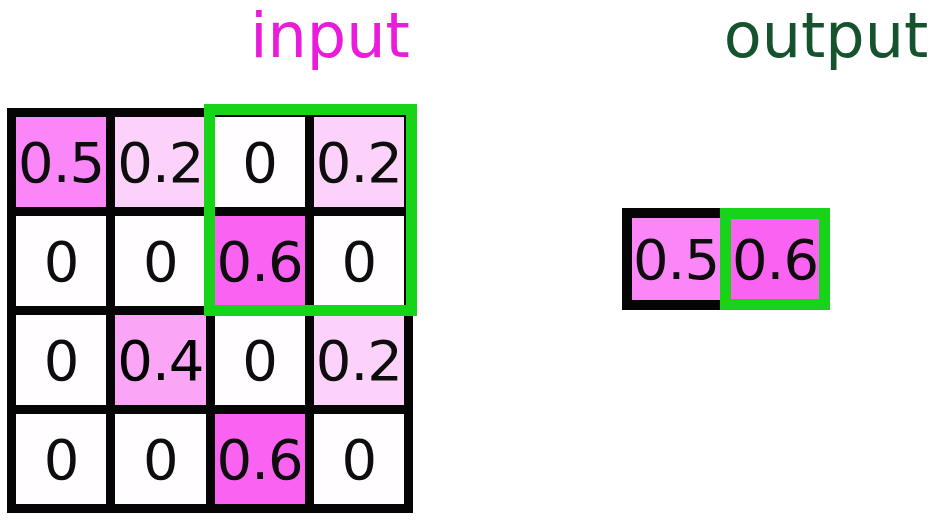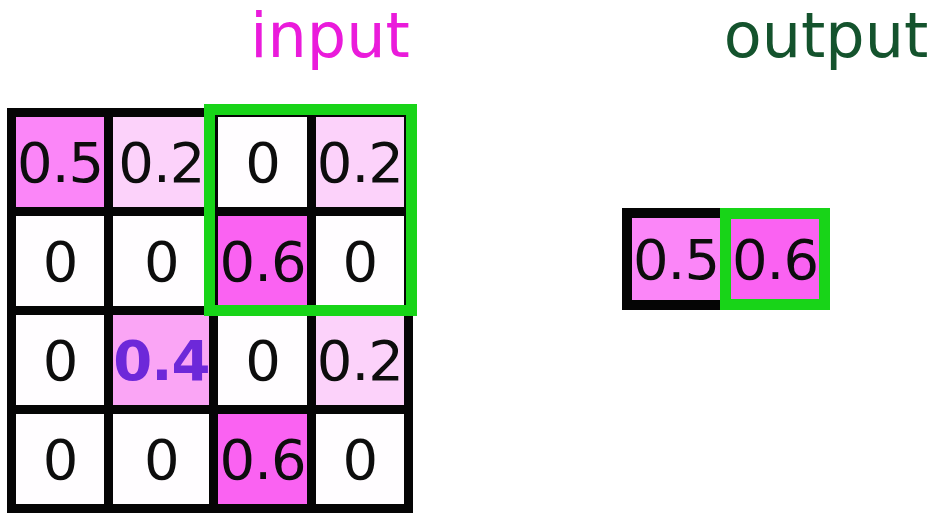--- a/index.html
+++ b/index.html
@@ -50,21 +50,21 @@
   <div id="input-grid" style="border-color: rgb(5, 5, 5); background-color: rgb(5, 5, 5);">
     <div class="cell" style="background-color: rgb(251, 134, 248); color: rgb(13, 13, 13);">0.5</div>
     <div class="cell" style="background-color: rgb(252, 210, 250); color: rgb(13, 13, 13);">0.2</div>
     <div class="cell" style="background-color: rgb(255, 253, 255); color: rgb(13, 13, 13);">0</div>
     <div class="cell" style="background-color: rgb(252, 210, 250); color: rgb(13, 13, 13);">0.2</div>
     <div class="cell" style="background-color: rgb(255, 253, 255); color: rgb(13, 13, 13);">0</div>
     <div class="cell" style="background-color: rgb(255, 253, 255); color: rgb(13, 13, 13);">0</div>
     <div class="cell" style="background-color: rgb(250, 98, 242); color: rgb(13, 13, 13);">0.6</div>
     <div class="cell" style="background-color: rgb(255, 253, 255); color: rgb(13, 13, 13);">0</div>
     <div class="cell" style="background-color: rgb(255, 253, 255); color: rgb(13, 13, 13);">0</div>
-    <div class="cell" style="background-color: rgb(250, 165, 245); color: #6d28d9; font-weight: bold;">0.4</div>
+    <div class="cell" style="background-color: rgb(250, 165, 245); color: #000000;">0.4</div>
     <div class="cell" style="background-color: rgb(255, 253, 255); color: rgb(13, 13, 13);">0</div>
     <div class="cell" style="background-color: rgb(252, 210, 250); color: rgb(13, 13, 13);">0.2</div>
     <div class="cell" style="background-color: rgb(255, 253, 255); color: rgb(13, 13, 13);">0</div>
     <div class="cell" style="background-color: rgb(255, 253, 255); color: rgb(13, 13, 13);">0</div>
     <div class="cell" style="background-color: rgb(250, 98, 242); color: rgb(13, 13, 13);">0.6</div>
     <div class="cell" style="background-color: rgb(255, 253, 255); color: rgb(13, 13, 13);">0</div>
   </div>
 
   <div id="pool-window" style="border-color: rgb(24, 212, 24);"></div>
 

